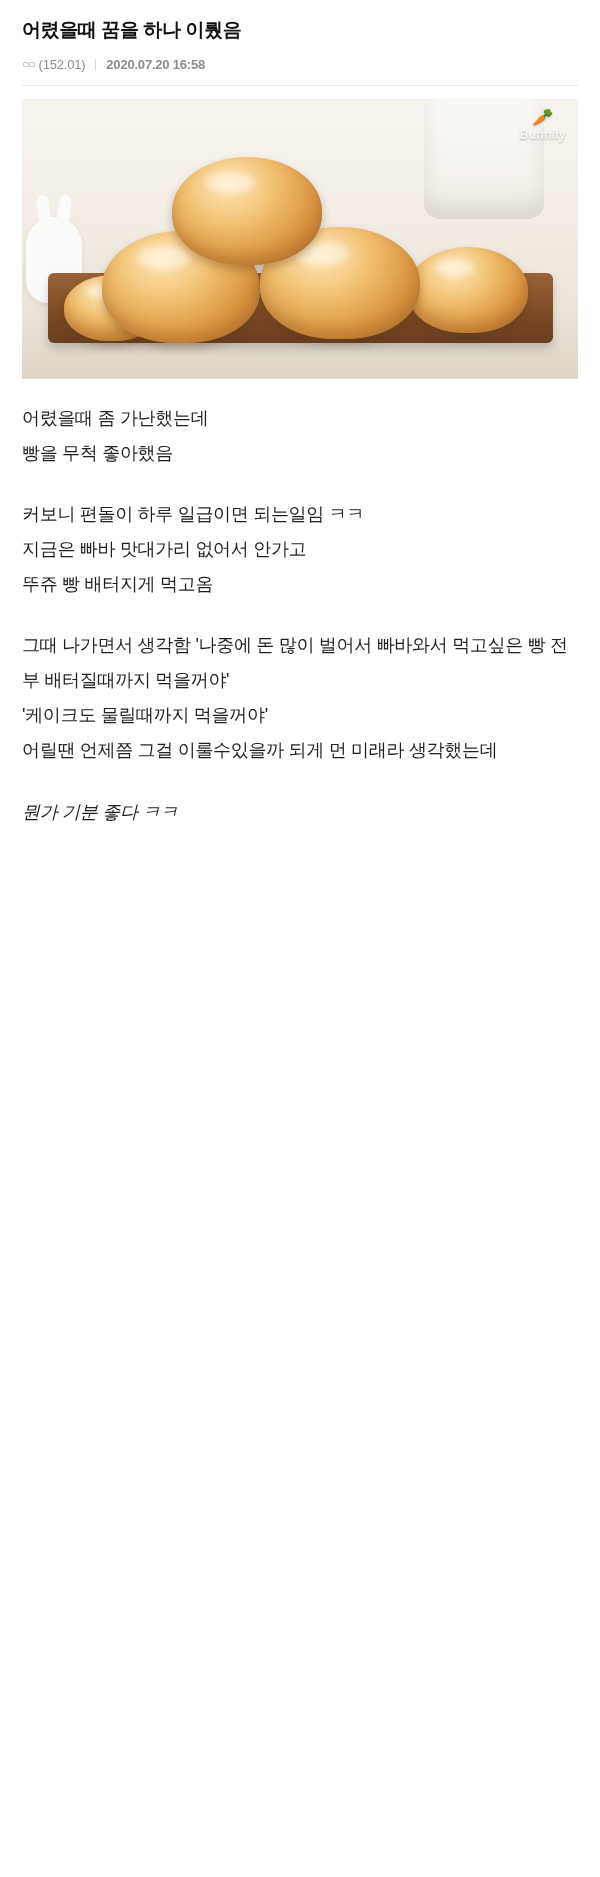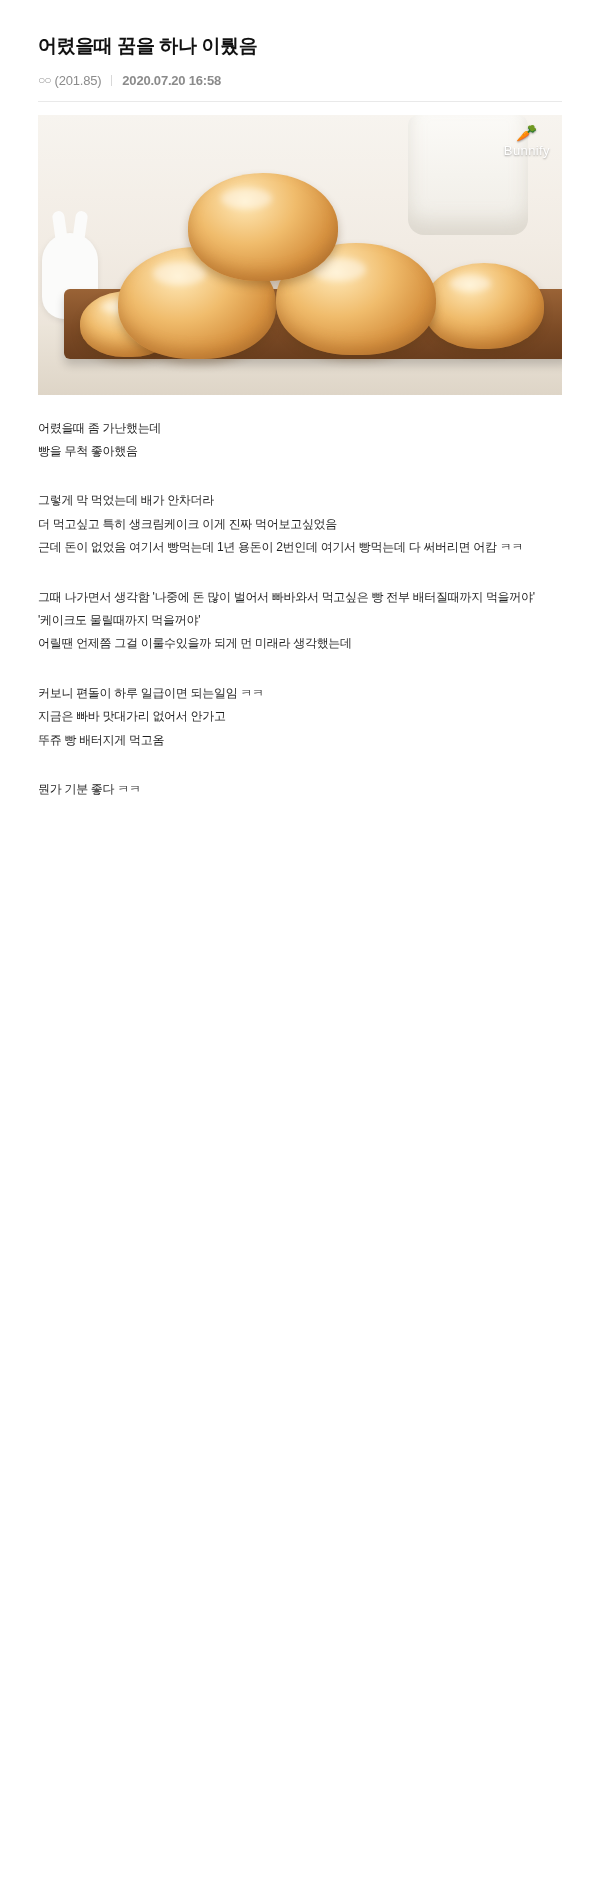--- a/index.html
+++ b/index.html
@@ -9,21 +9,21 @@
   }
   body {
     width: 600px;
     font-family: "Liberation Sans", "DejaVu Sans", sans-serif;
     color: #1a1a1a;
     -webkit-font-smoothing: antialiased;
   }
   .page {
     width: 600px;
     box-sizing: border-box;
-    padding: 16px;
+    padding: 0;
     background: #fff;
   }
   .header {
     padding: 18px 22px 0 22px;
   }
   .post-title {
     font-size: 19px;
     font-weight: bold;
     color: #111111;
     letter-spacing: -0.4px;
@@ -159,42 +159,42 @@
     text-shadow: 0 1px 2px rgba(0,0,0,0.35);
   }
   .watermark .carrot {
     display: block;
     font-size: 17px;
     line-height: 17px;
     margin-bottom: 1px;
   }
   .body-copy {
     padding: 22px 22px 34px 22px;
-    font-size: 12px;
+    font-size: 18px;
     line-height: 1.95;
     color: #1f1f1f;
     letter-spacing: -0.3px;
   }
   .para {
     margin: 0 0 26px 0;
     white-space: pre-wrap;
   }
-  .para:last-child { margin-bottom: 8px; }
+  .para:last-child { margin-bottom: 8px; font-style: italic; }
 </style>
 </head>
 <body>
 
 <div class="page">
 
   <div class="header">
     <h1 class="post-title">어렸을때 꿈을 하나 이뤘음</h1>
     <div class="meta-row">
       <span class="meta-views">
         <span class="eye-icon">○○</span>
-        <span>(201.85)</span>
+        <span>(152.01)</span>
       </span>
       <span class="meta-sep"></span>
       <span class="meta-date">2020.07.20 16:58</span>
     </div>
   </div>
 
   <div class="image-wrap">
     <div class="photo">
       <div class="milk"></div>
       <div class="cloth"></div>
@@ -208,25 +208,22 @@
     </div>
     <div class="watermark">
       <span class="carrot">🥕</span>
       <span>Bunnify</span>
     </div>
   </div>
 
   <div class="body-copy">
     <p class="para">어렸을때 좀 가난했는데
 빵을 무척 좋아했음</p>
-    <p class="para">그렇게 막 먹었는데 배가 안차더라
-더 먹고싶고 특히 생크림케이크 이게 진짜 먹어보고싶었음
-근데 돈이 없었음 여기서 빵먹는데 1년 용돈이 2번인데 여기서 빵먹는데 다 써버리면 어캄 ㅋㅋ</p>
+    <p class="para">커보니 편돌이 하루 일급이면 되는일임 ㅋㅋ
+지금은 빠바 맛대가리 없어서 안가고
+뚜쥬 빵 배터지게 먹고옴</p>
     <p class="para">그때 나가면서 생각함 '나중에 돈 많이 벌어서 빠바와서 먹고싶은 빵 전부 배터질때까지 먹을꺼야'
 '케이크도 물릴때까지 먹을꺼야'
 어릴땐 언제쯤 그걸 이룰수있을까 되게 먼 미래라 생각했는데</p>
-    <p class="para">커보니 편돌이 하루 일급이면 되는일임 ㅋㅋ
-지금은 빠바 맛대가리 없어서 안가고
-뚜쥬 빵 배터지게 먹고옴</p>
     <p class="para">뭔가 기분 좋다 ㅋㅋ</p>
   </div>
 
 </div>
 
 </body></html>

